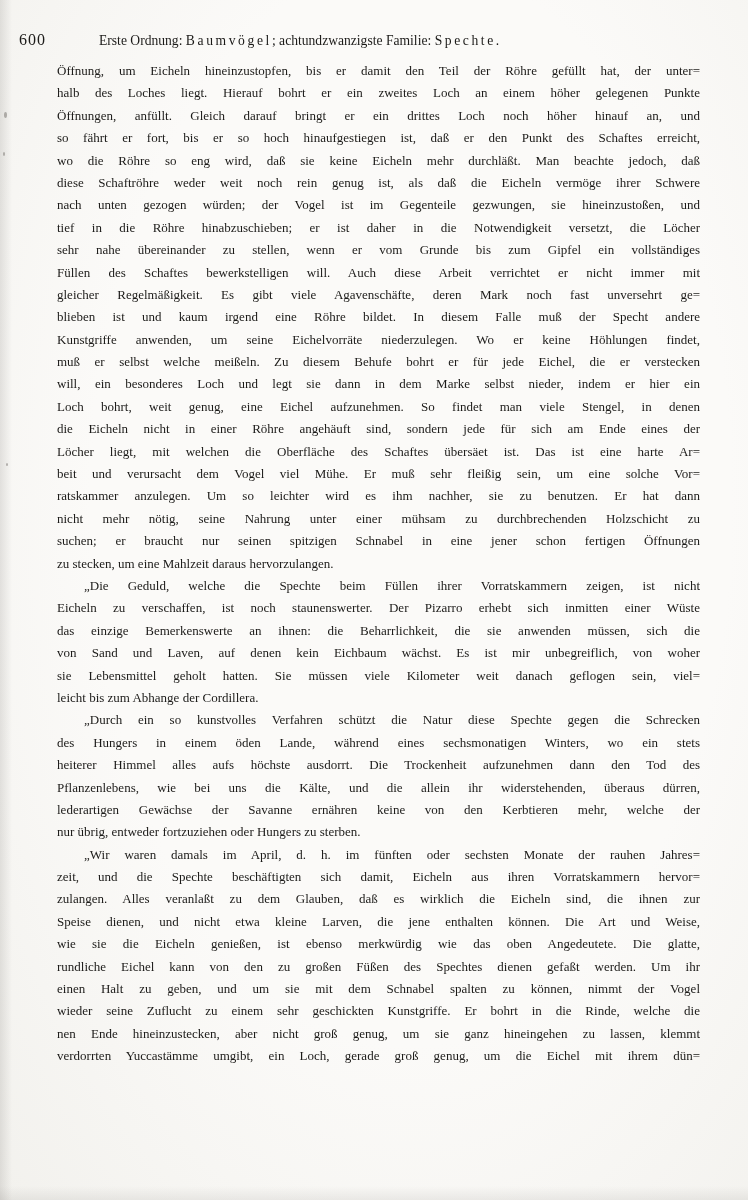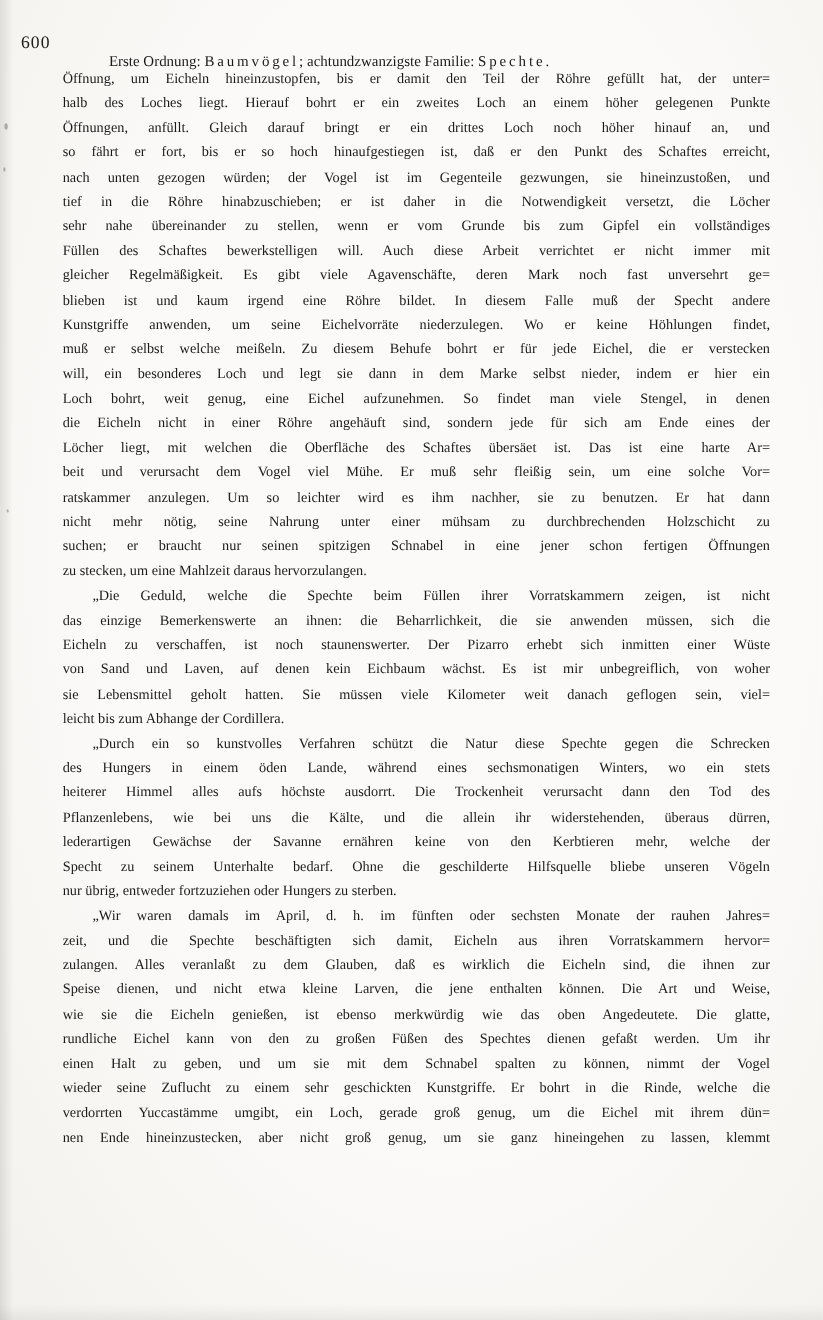--- a/index.html
+++ b/index.html
@@ -53,21 +53,21 @@
   .page-number {
     position: absolute;
     left: 19px;
     top: 1px;
     font-size: 16px;
     letter-spacing: 1px;
   }
   .running-title {
     position: absolute;
     left: 99px;
-    top: 18px;
+    top: 3px;
     font-size: 13.6px;
     white-space: nowrap;
   }
   .sperr {
     letter-spacing: 2.6px;
   }
 
   .body-text {
     position: absolute;
     top: 60px;
@@ -104,54 +104,55 @@
   <div class="header-row">
     <span class="page-number">600</span>
     <span class="running-title"><span>Erste Ordnung: </span><span class="sperr">Baumvögel</span><span>; achtundzwanzigste Familie: </span><span class="sperr">Spechte</span><span>.</span></span>
   </div>
 
   <div class="body-text">
       <div class="line">Öffnung, um Eicheln hineinzustopfen, bis er damit den Teil der Röhre gefüllt hat, der unter=</div>
       <div class="line">halb des Loches liegt. Hierauf bohrt er ein zweites Loch an einem höher gelegenen Punkte</div>
       <div class="line">Öffnungen, anfüllt. Gleich darauf bringt er ein drittes Loch noch höher hinauf an, und</div>
       <div class="line">so fährt er fort, bis er so hoch hinaufgestiegen ist, daß er den Punkt des Schaftes erreicht,</div>
+      <div class="line">wo die Röhre so eng wird, daß sie keine Eicheln mehr durchläßt. Man beachte jedoch, daß</div>
+      <div class="line">diese Schaftröhre weder weit noch rein genug ist, als daß die Eicheln vermöge ihrer Schwere</div>
       <div class="line">nach unten gezogen würden; der Vogel ist im Gegenteile gezwungen, sie hineinzustoßen, und</div>
       <div class="line">tief in die Röhre hinabzuschieben; er ist daher in die Notwendigkeit versetzt, die Löcher</div>
       <div class="line">sehr nahe übereinander zu stellen, wenn er vom Grunde bis zum Gipfel ein vollständiges</div>
       <div class="line">Füllen des Schaftes bewerkstelligen will. Auch diese Arbeit verrichtet er nicht immer mit</div>
       <div class="line">gleicher Regelmäßigkeit. Es gibt viele Agavenschäfte, deren Mark noch fast unversehrt ge=</div>
       <div class="line">blieben ist und kaum irgend eine Röhre bildet. In diesem Falle muß der Specht andere</div>
       <div class="line">Kunstgriffe anwenden, um seine Eichelvorräte niederzulegen. Wo er keine Höhlungen findet,</div>
       <div class="line">muß er selbst welche meißeln. Zu diesem Behufe bohrt er für jede Eichel, die er verstecken</div>
       <div class="line">will, ein besonderes Loch und legt sie dann in dem Marke selbst nieder, indem er hier ein</div>
       <div class="line">Loch bohrt, weit genug, eine Eichel aufzunehmen. So findet man viele Stengel, in denen</div>
       <div class="line">die Eicheln nicht in einer Röhre angehäuft sind, sondern jede für sich am Ende eines der</div>
       <div class="line">Löcher liegt, mit welchen die Oberfläche des Schaftes übersäet ist. Das ist eine harte Ar=</div>
       <div class="line">beit und verursacht dem Vogel viel Mühe. Er muß sehr fleißig sein, um eine solche Vor=</div>
       <div class="line">ratskammer anzulegen. Um so leichter wird es ihm nachher, sie zu benutzen. Er hat dann</div>
       <div class="line">nicht mehr nötig, seine Nahrung unter einer mühsam zu durchbrechenden Holzschicht zu</div>
       <div class="line">suchen; er braucht nur seinen spitzigen Schnabel in eine jener schon fertigen Öffnungen</div>
       <div class="line last-line">zu stecken, um eine Mahlzeit daraus hervorzulangen.</div>
       <div class="line indent">„Die Geduld, welche die Spechte beim Füllen ihrer Vorratskammern zeigen, ist nicht</div>
+      <div class="line">Eicheln zu verschaffen, ist noch staunenswerter. Der Pizarro erhebt sich inmitten einer Wüste</div>
       <div class="line">das einzige Bemerkenswerte an ihnen: die Beharrlichkeit, die sie anwenden müssen, sich die</div>
-      <div class="line">Eicheln zu verschaffen, ist noch staunenswerter. Der Pizarro erhebt sich inmitten einer Wüste</div>
       <div class="line">von Sand und Laven, auf denen kein Eichbaum wächst. Es ist mir unbegreiflich, von woher</div>
       <div class="line">sie Lebensmittel geholt hatten. Sie müssen viele Kilometer weit danach geflogen sein, viel=</div>
       <div class="line last-line">leicht bis zum Abhange der Cordillera.</div>
       <div class="line indent">„Durch ein so kunstvolles Verfahren schützt die Natur diese Spechte gegen die Schrecken</div>
       <div class="line">des Hungers in einem öden Lande, während eines sechsmonatigen Winters, wo ein stets</div>
-      <div class="line">heiterer Himmel alles aufs höchste ausdorrt. Die Trockenheit verursacht dann den Tod des</div>
+      <div class="line">heiterer Himmel alles aufs höchste ausdorrt. Die Trockenheit aufzunehmen dann den Tod des</div>
       <div class="line">Pflanzenlebens, wie bei uns die Kälte, und die allein ihr widerstehenden, überaus dürren,</div>
       <div class="line">lederartigen Gewächse der Savanne ernähren keine von den Kerbtieren mehr, welche der</div>
-      <div class="line">Specht zu seinem Unterhalte bedarf. Ohne die geschilderte Hilfsquelle bliebe unseren Vögeln</div>
       <div class="line last-line">nur übrig, entweder fortzuziehen oder Hungers zu sterben.</div>
       <div class="line indent">„Wir waren damals im April, d. h. im fünften oder sechsten Monate der rauhen Jahres=</div>
       <div class="line">zeit, und die Spechte beschäftigten sich damit, Eicheln aus ihren Vorratskammern hervor=</div>
       <div class="line">zulangen. Alles veranlaßt zu dem Glauben, daß es wirklich die Eicheln sind, die ihnen zur</div>
       <div class="line">Speise dienen, und nicht etwa kleine Larven, die jene enthalten können. Die Art und Weise,</div>
       <div class="line">wie sie die Eicheln genießen, ist ebenso merkwürdig wie das oben Angedeutete. Die glatte,</div>
       <div class="line">rundliche Eichel kann von den zu großen Füßen des Spechtes dienen gefaßt werden. Um ihr</div>
       <div class="line">einen Halt zu geben, und um sie mit dem Schnabel spalten zu können, nimmt der Vogel</div>
       <div class="line">wieder seine Zuflucht zu einem sehr geschickten Kunstgriffe. Er bohrt in die Rinde, welche die</div>
+      <div class="line">nen Ende hineinzustecken, aber nicht groß genug, um sie ganz hineingehen zu lassen, klemmt</div>
       <div class="line">verdorrten Yuccastämme umgibt, ein Loch, gerade groß genug, um die Eichel mit ihrem dün=</div>
-      <div class="line">nen Ende hineinzustecken, aber nicht groß genug, um sie ganz hineingehen zu lassen, klemmt</div>
     </div>
 </div>
 
 </body></html>

